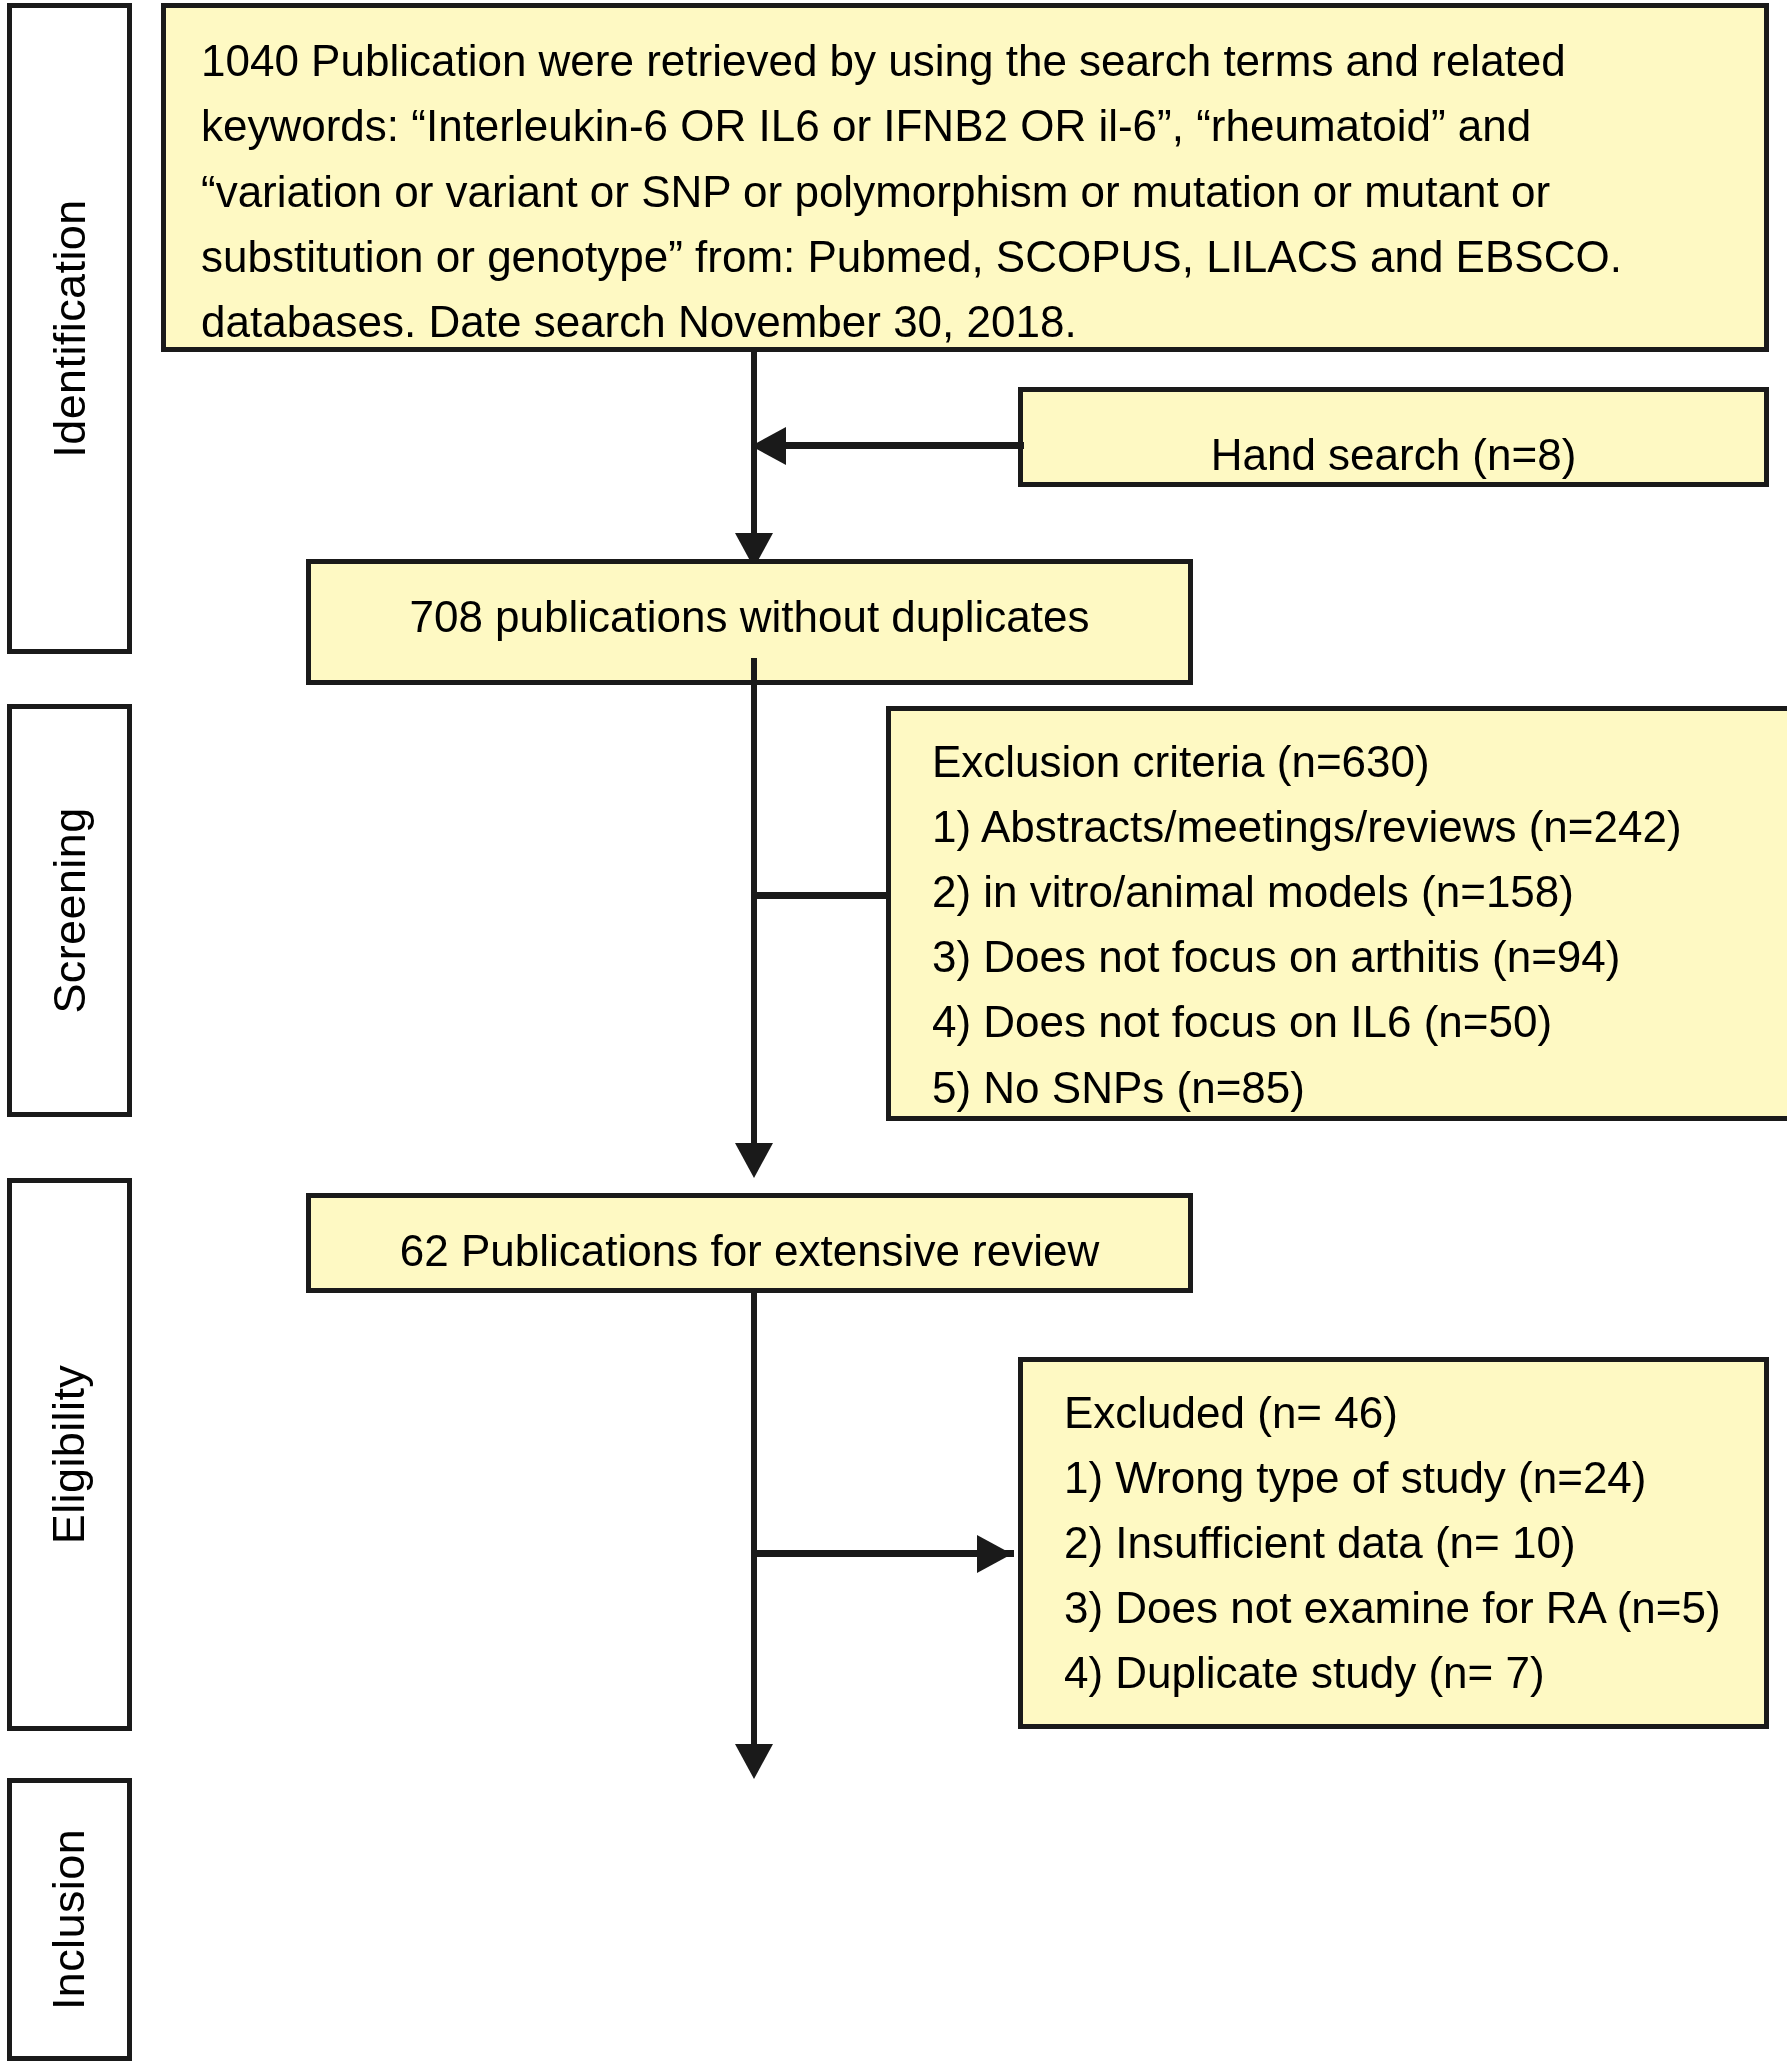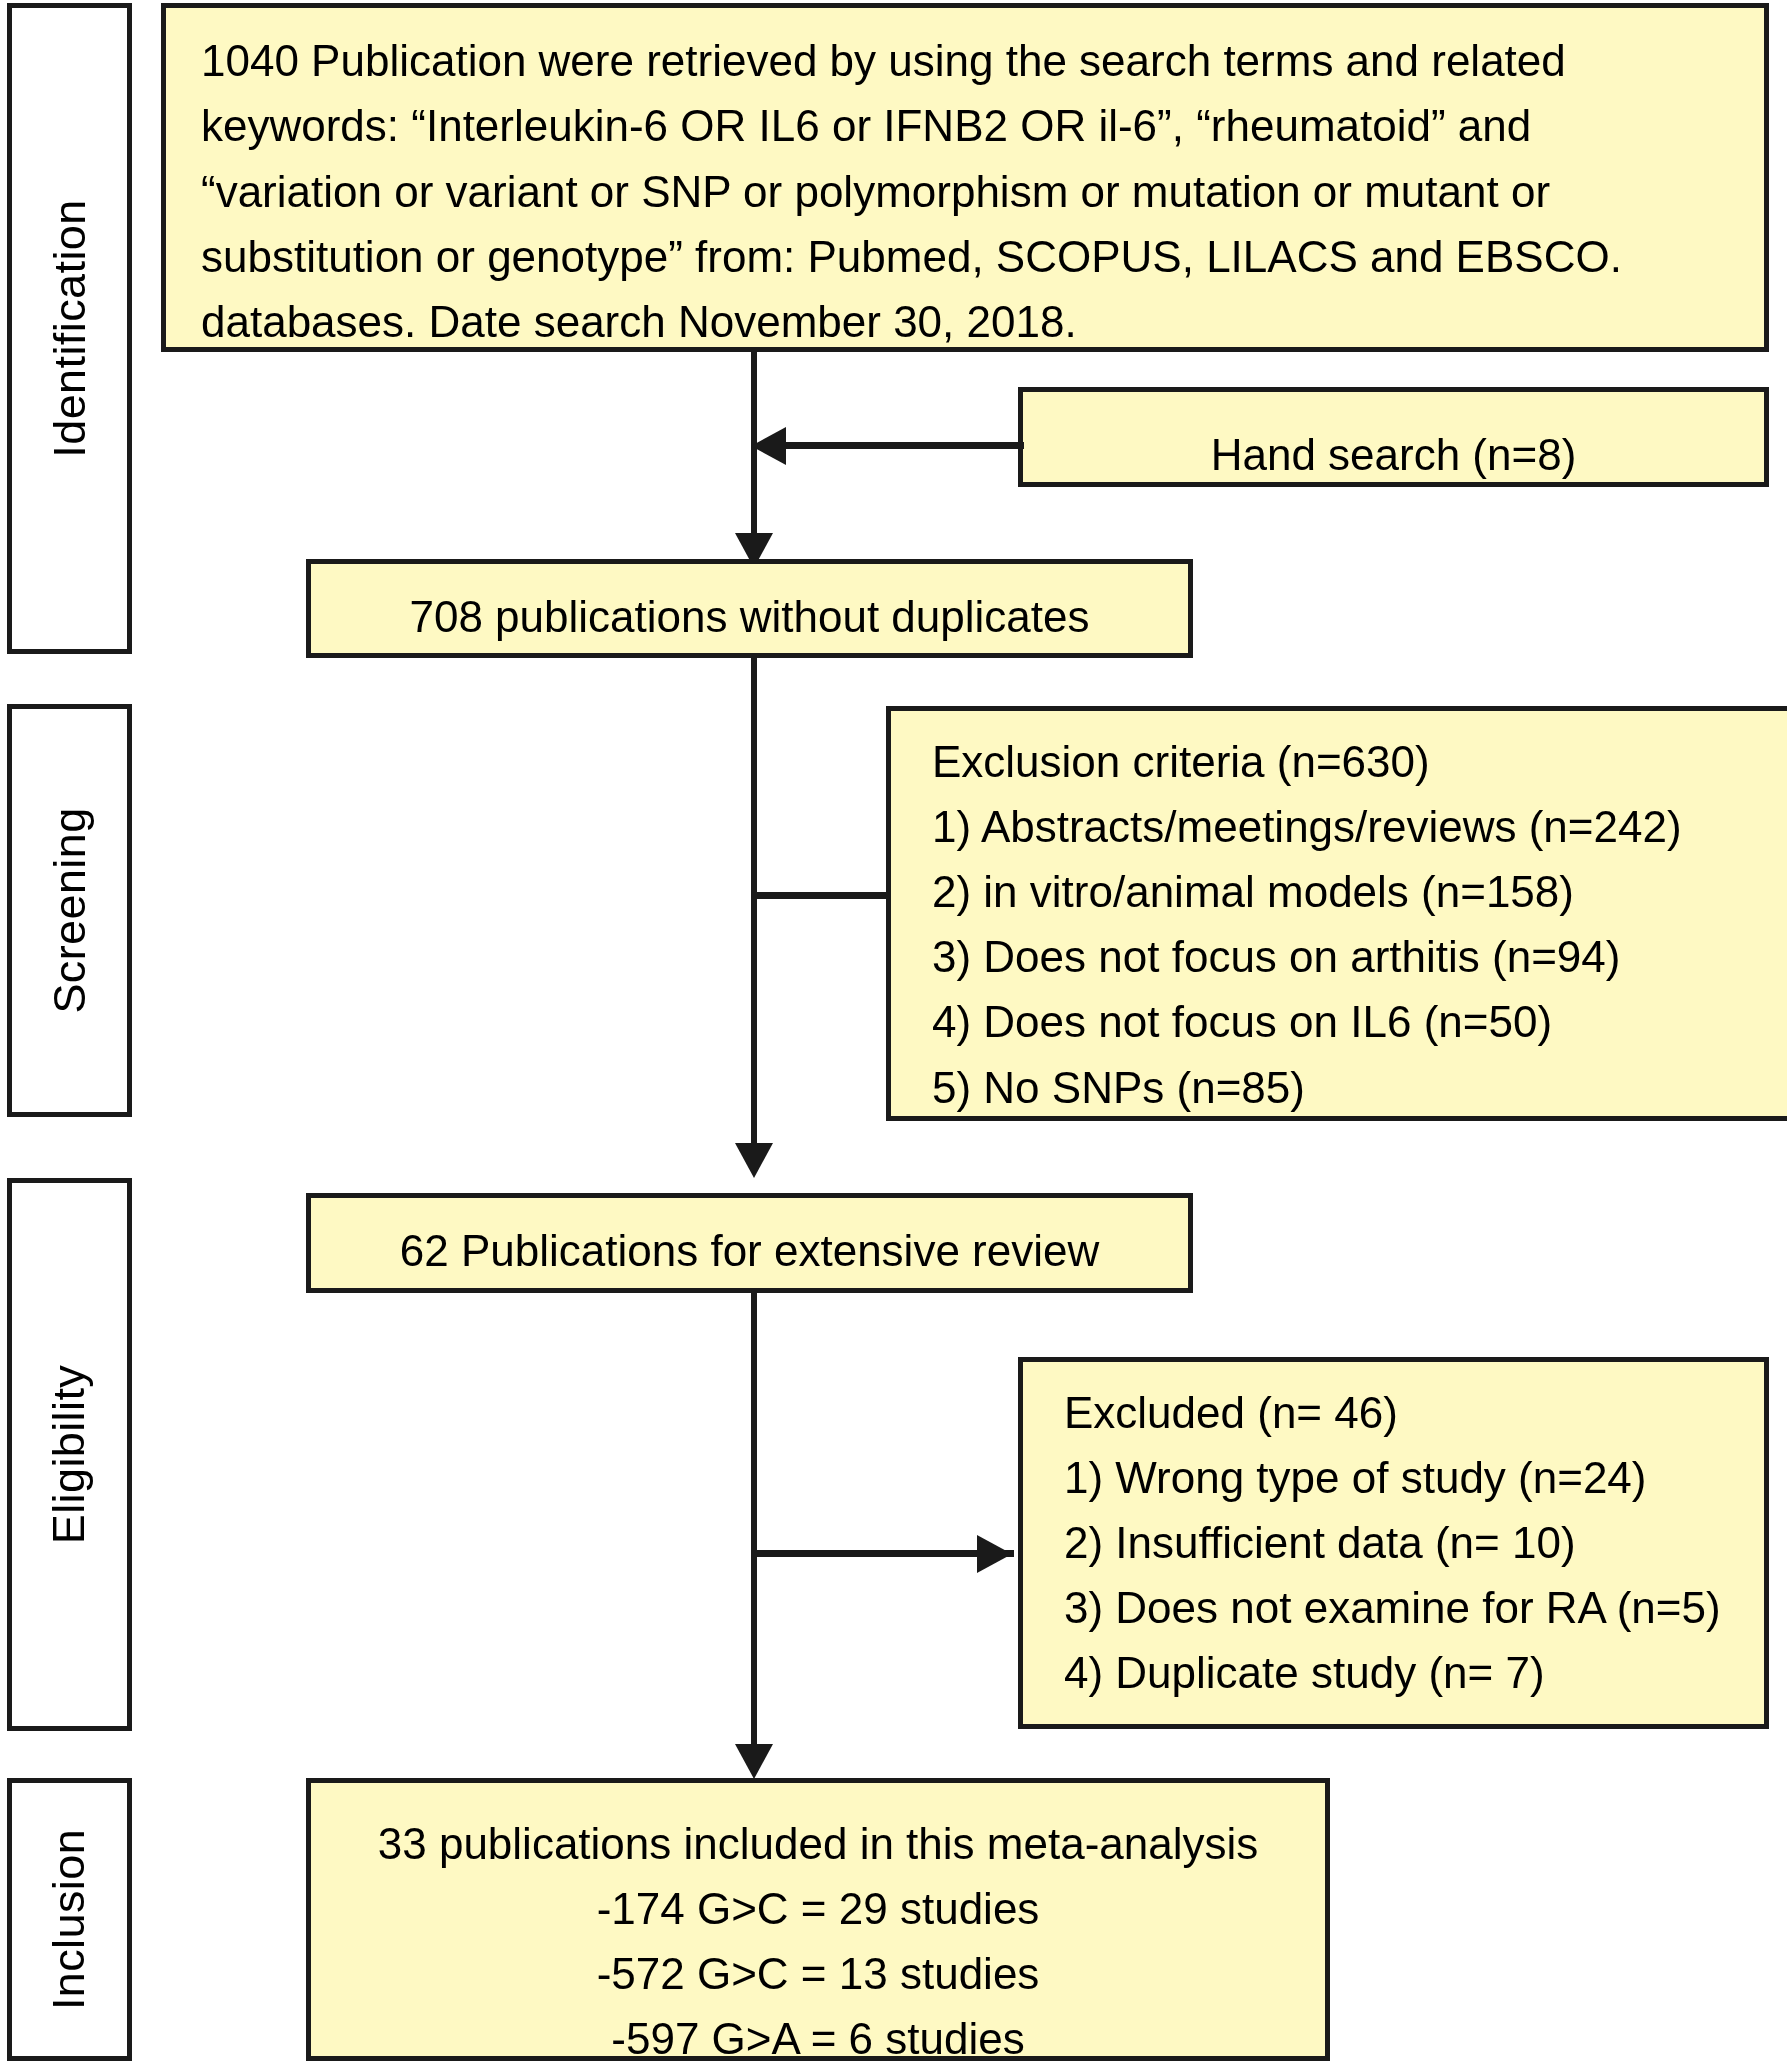--- a/index.html
+++ b/index.html
@@ -124,21 +124,21 @@
   <div class="vline" style="left:751px; top:352px; height:199px;"></div>
   <div class="arrow-down" style="left:735px; top:533px;"></div>
 
   <div class="box" style="left:1018px; top:387px; width:751px; height:100px;">
     <div class="box-text center" style="top:30px;">Hand search (n=8)</div>
   </div>
 
   <div class="hline" style="left:785px; top:442px; width:239px;"></div>
   <div class="arrow-left" style="left:751px; top:427px;"></div>
 
-  <div class="box" style="left:306px; top:559px; width:887px; height:99px;">
+  <div class="box" style="left:306px; top:559px; width:887px; height:126px;">
     <div class="box-text center" style="top:20px;">708 publications without duplicates</div>
   </div>
 
   <div class="vline" style="left:751px; top:658px; height:503px;"></div>
   <div class="arrow-down" style="left:735px; top:1143px;"></div>
 
   <div class="hline" style="left:751px; top:892px; width:181px;"></div>
   <div class="arrow-right" style="left:894px; top:877px;"></div>
 
   <div class="box" style="left:886px; top:706px; width:956px; height:415px;">
@@ -161,21 +161,15 @@
   <div class="arrow-right" style="left:977px; top:1535px;"></div>
 
   <div class="box" style="left:1018px; top:1357px; width:751px; height:372px;">
     <div class="box-text" style="left:41px; top:18px;">Excluded (n= 46)
 1) Wrong type of study (n=24)
 2) Insufficient data (n= 10)
 3) Does not examine for RA (n=5)
 4) Duplicate study (n= 7)</div>
   </div>
 
-  <div class="box" style="left:306px; top:1778px; width:1024px; height:283px;">
-    <div class="box-text center" style="top:28px;">33 publications included in this meta-analysis
--174 G&gt;C = 29 studies
--572 G&gt;C = 13 studies
--597 G&gt;A = 6 studies</div>
-  </div>
 
 </div>
 
 
 </body></html>

